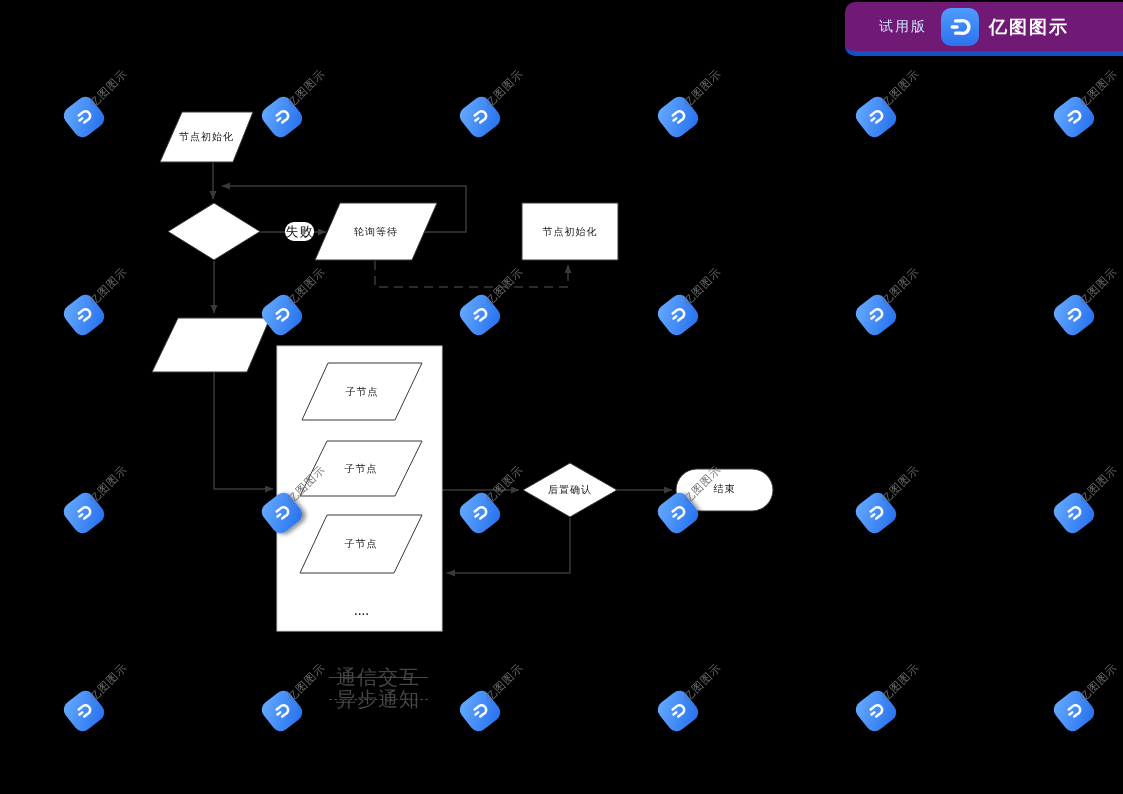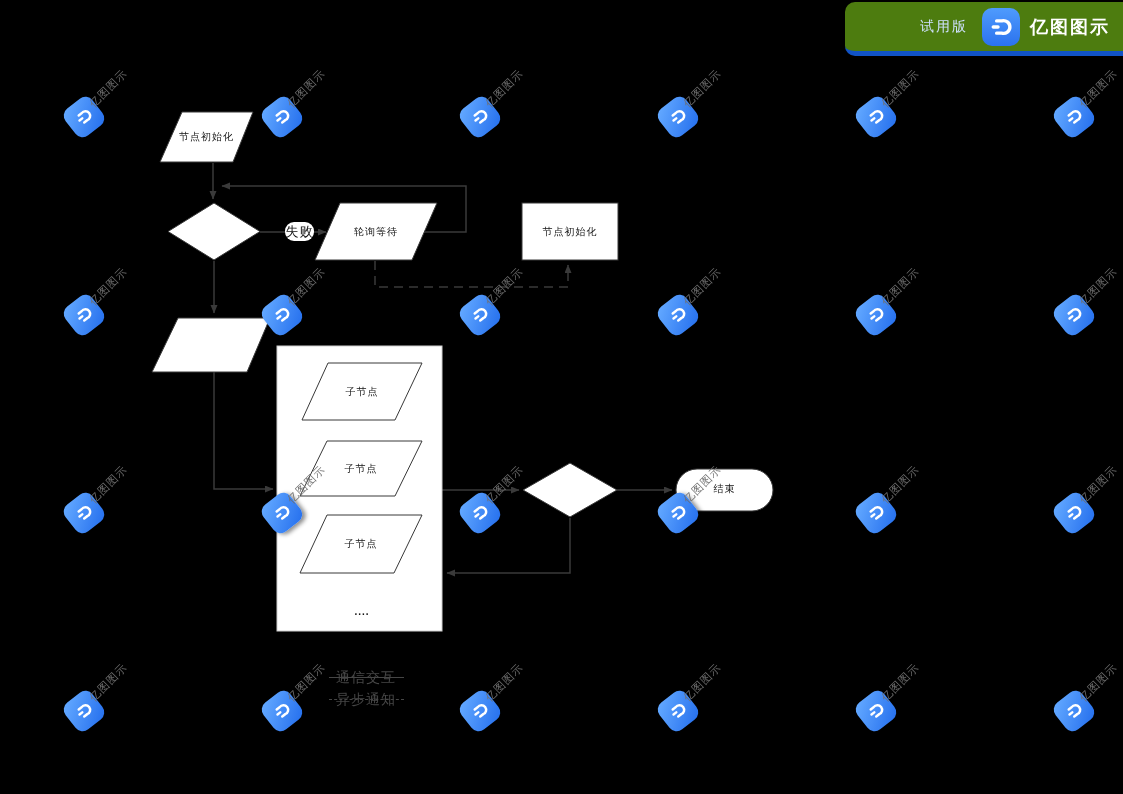--- a/index.html
+++ b/index.html
@@ -12,44 +12,44 @@
   .lbl{
     position:absolute;display:flex;align-items:center;justify-content:center;
     font-size:10px;color:#141414;letter-spacing:1px;white-space:nowrap;
   }
   .lbl.dots{font-weight:bold;letter-spacing:1px;}
   .edge-label{
     position:absolute;background:#fff;color:#111;font-size:13px;
     display:flex;align-items:center;justify-content:center;letter-spacing:1px;
   }
   
-  .legend{position:absolute;left:332px;top:669px;color:#464646;font-size:14px;font-weight:500;letter-spacing:1px;}
+  .legend{position:absolute;left:332px;top:669px;color:#464646;font-size:20px;font-weight:500;letter-spacing:1px;}
   .legend-row{position:relative;height:16px;line-height:16px;margin-bottom:6px;padding-left:4px;}
   .legend-line{position:absolute;left:-3px;right:-8px;top:50%;border-top:1.6px solid #464646;}
   .legend-line.dashed{border-top-style:dashed;}
   
   .wm{position:absolute;width:0;height:0;}
   .wm-icon{
     position:absolute;left:0;top:0;width:34px;height:34px;border-radius:9px;
     background:linear-gradient(145deg,#60a6ff 10%,#2a74ef 90%);
     display:flex;align-items:center;justify-content:center;
     transform:translate(-50%,-50%) rotate(-38deg);
     box-shadow:2px 3px 4px rgba(0,0,0,.45);
   }
   .wm-text{
     position:absolute;left:12px;top:-20px;height:13px;line-height:13px;
     font-size:11px;color:#6f6f6f;letter-spacing:1px;white-space:nowrap;
     transform:rotate(-45deg);transform-origin:0 100%;font-weight:500;
   }
   
   .banner{
     position:absolute;left:845px;top:2px;width:278px;height:54px;
-    background:#4d7c0f;border-radius:10px 0 0 10px;
+    background:#701a75;border-radius:10px 0 0 10px;
     border-bottom:5px solid #1153c6;
-    display:flex;align-items:center;box-sizing:border-box;padding-left:75px;
+    display:flex;align-items:center;box-sizing:border-box;padding-left:34px;
   }
   .banner .trial{font-size:14px;color:#cfe2ff;letter-spacing:2px;}
   .banner .app-icon{
     width:38px;height:38px;border-radius:10px;margin:0 10px 0 14px;
     background:linear-gradient(180deg,#4f9bfd,#2b72ee);
     display:flex;align-items:center;justify-content:center;
   }
   .banner .brand{font-size:18px;color:#fff;font-weight:bold;letter-spacing:2px;}
 </style>
 </head>
@@ -94,20 +94,21 @@
   </svg>
 
   <div class="lbl" style="left:160px;top:112px;width:93px;height:50px;">节点初始化</div>
   <div class="edge-label" style="left:285px;top:222px;width:29px;height:19px;border-radius:9px;">失败</div>
   <div class="lbl" style="left:315px;top:203px;width:122px;height:57px;">轮询等待</div>
   <div class="lbl" style="left:522px;top:203px;width:96px;height:57px;">节点初始化</div>
   <div class="lbl" style="left:302px;top:363px;width:120px;height:57px;">子节点</div>
   <div class="lbl" style="left:300px;top:441px;width:122px;height:55px;">子节点</div>
   <div class="lbl" style="left:300px;top:515px;width:122px;height:58px;">子节点</div>
   <div class="lbl dots" style="left:340px;top:601px;width:44px;height:20px;">....</div>
+  <div class="lbl" style="left:523px;top:463px;width:94px;height:54px;">后置确认</div>
   <div class="lbl" style="left:676px;top:469px;width:97px;height:40px;">结束</div>
 
   <div class="legend">
     <div class="legend-row">
       <span class="legend-line"></span>
       <span>通信交互</span>
     </div>
     <div class="legend-row">
       <span class="legend-line dashed"></span>
       <span>异步通知</span>

